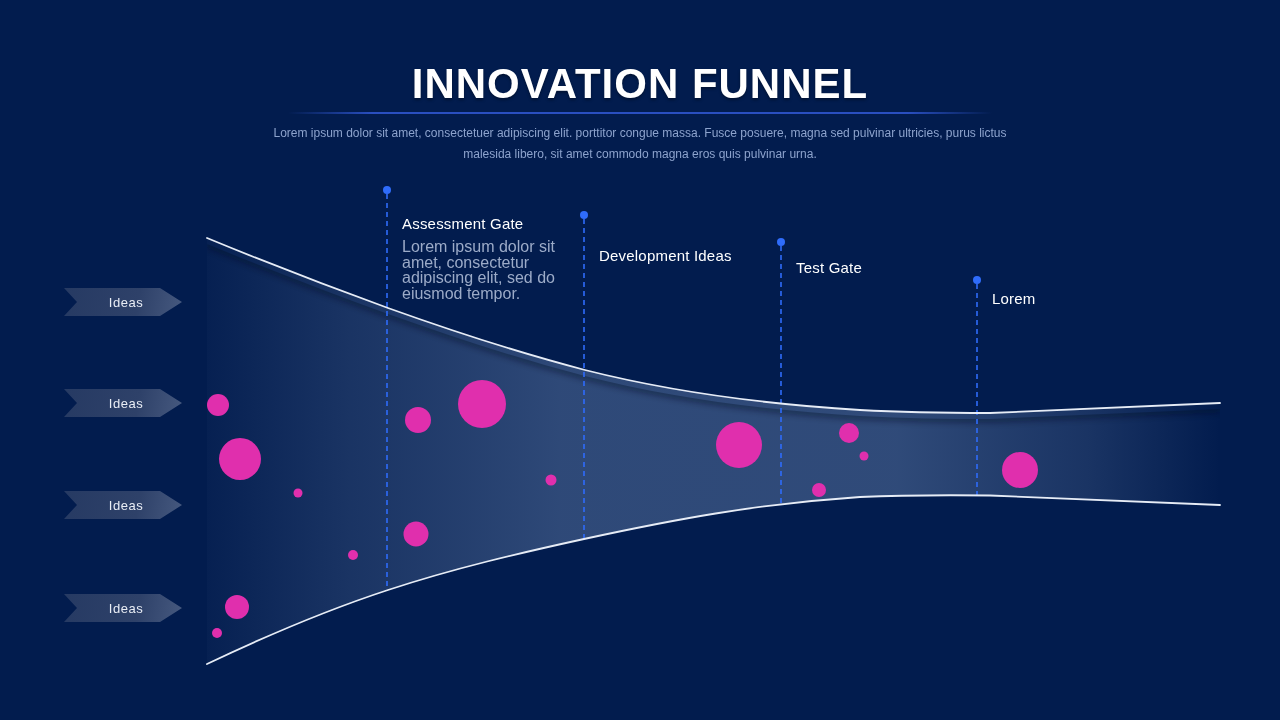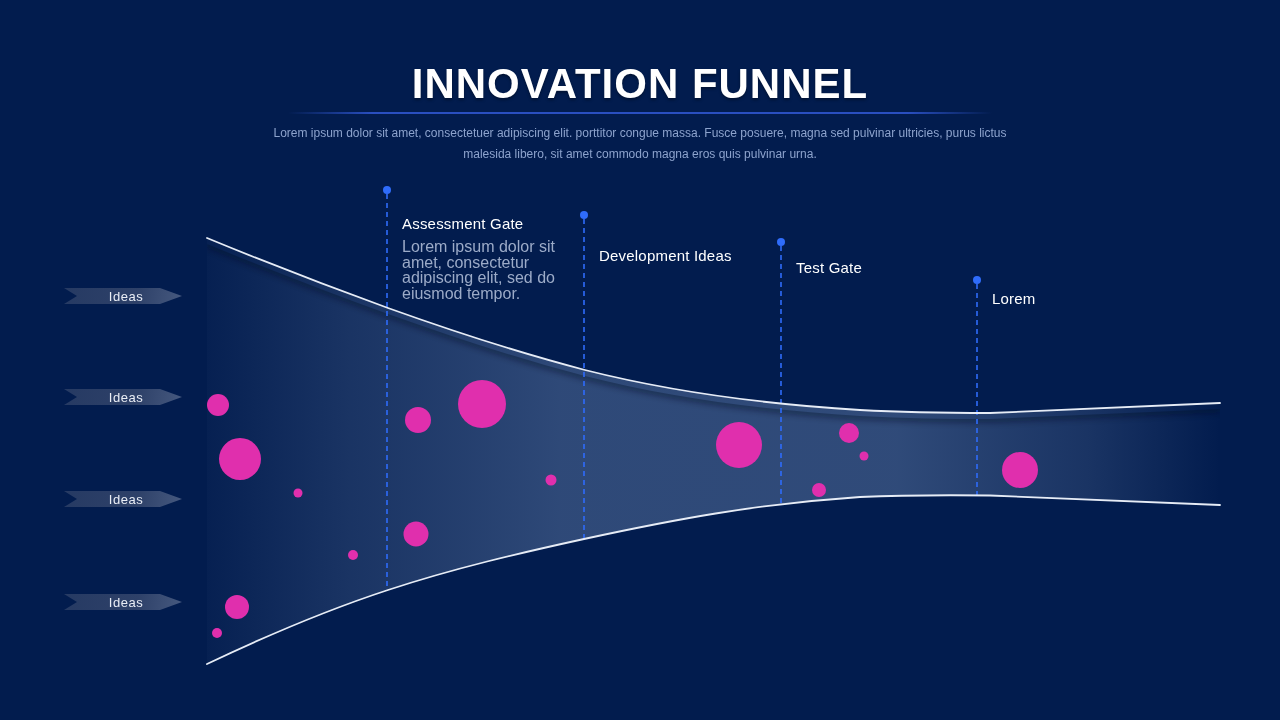--- a/index.html
+++ b/index.html
@@ -27,21 +27,21 @@
     position: absolute; left: 288px; top: 100px; width: 704px; height: 2px;
     background: linear-gradient(to right, rgba(42,79,192,0), #2a4fc0 12%, #2a4fc0 88%, rgba(42,79,192,0));
   }
   .subtitle {
     position: absolute; left: 270px; top: 111px; width: 740px;
     font-size: 12px; line-height: 21px; color: #8da3cd; text-align: center;
   }
 
   
   .idea-tag {
-    position: absolute; left: 64px; width: 118px; height: 16px;
+    position: absolute; left: 64px; width: 118px; height: 28px;
     clip-path: polygon(13px 50%, 0 0, 96px 0, 118px 50%, 96px 100%, 0 100%);
     background: linear-gradient(100deg, #263a63 0%, #2e4169 62%, #46597f 100%);
     display: flex; align-items: center; justify-content: center;
   }
   .idea-tag span {
     color: #e9edf5; font-size: 13px; letter-spacing: 0.5px; padding-left: 6px;
   }
 
   
   #funnel-svg { position: absolute; left: 0; top: 0; width: 1280px; height: 720px; }

